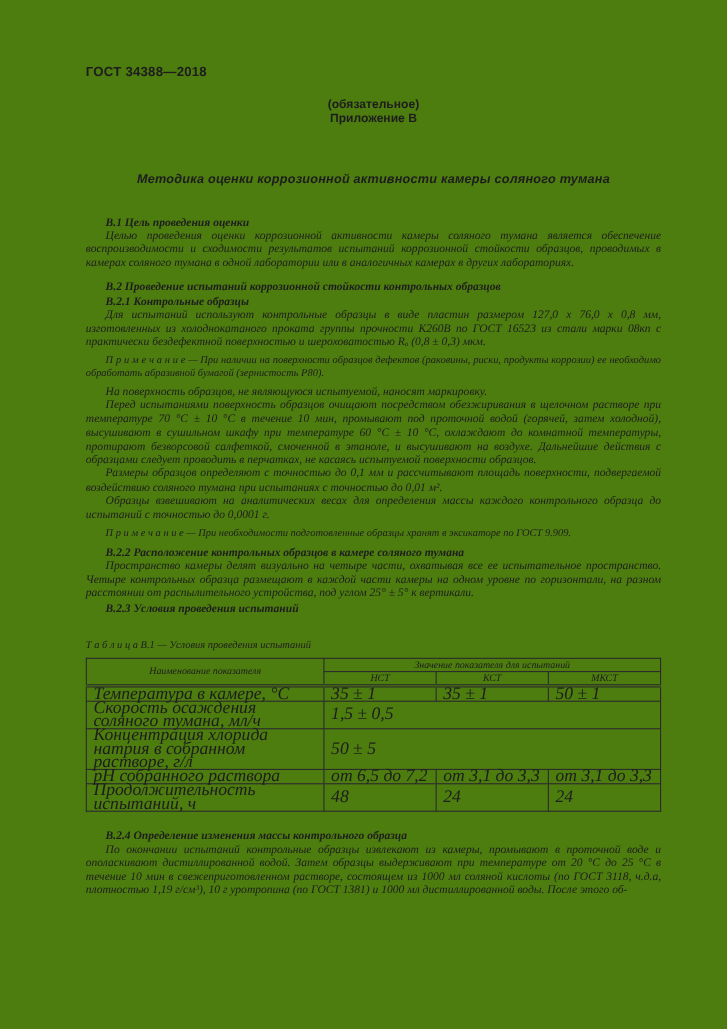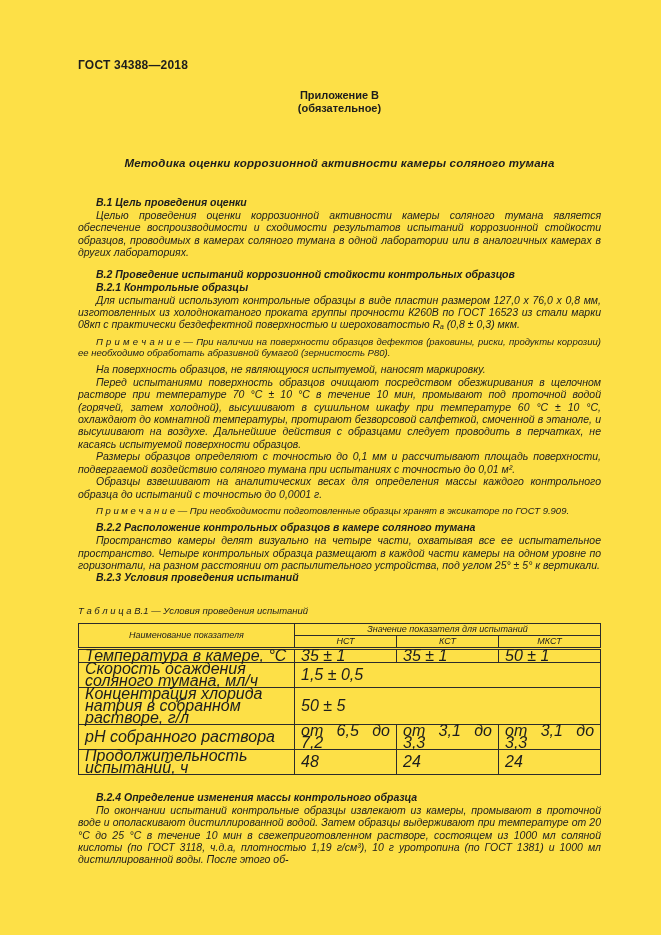--- a/index.html
+++ b/index.html
@@ -1,36 +1,36 @@
 <!DOCTYPE html>
 <html lang="ru"><head>
 <meta charset="utf-8">
 <style>
   html,body{margin:0;padding:0;background:#ffffff;}
   .page{
     position:relative;
     width:661px;height:935px;
     box-sizing:border-box;
     padding:58px 60px 0 78px;
-    background:#fde047;
+    background:#4d7c0f;
     color:#1d1d1d;
     font-family:"Liberation Sans", sans-serif;
   }
   .doc-number{
     font-size:12px;font-weight:bold;font-style:normal;letter-spacing:.2px;
   }
   .annex{
     text-align:center;margin-top:17px;
     font-size:11px;font-weight:bold;line-height:13px;
   }
   .doc-title{
     text-align:center;margin-top:42px;
     font-size:11.5px;font-weight:bold;font-style:italic;letter-spacing:.2px;
   }
-  .body-text{font-style:italic;font-size:10.5px;line-height:12.4px;text-align:justify;}
+  .body-text{font-style:italic;font-size:10.5px;line-height:12.4px;text-align:justify;font-family:Liberation Serif, serif;}
   .para{margin:0;text-indent:18px;}
   .sec-heading{
     font-weight:bold;font-style:italic;font-size:10.5px;line-height:13px;
     margin:0;text-indent:18px;
   }
   .mt-sec{margin-top:27px;}
   .mt-sub{margin-top:9px;}
   .note{
     font-size:9.5px;line-height:11.3px;margin:5px 0;text-indent:18px;
   }
@@ -53,22 +53,22 @@
   col.c-val{width:102px;}
 </style>
 </head>
 <body>
 
 <div class="page">
 
   <div class="doc-number">ГОСТ 34388—2018</div>
 
   <div class="annex">
+    <div>(обязательное)</div>
     <div>Приложение В</div>
-    <div>(обязательное)</div>
   </div>
 
   <div class="doc-title">Методика оценки коррозионной активности камеры соляного тумана</div>
 
   <div class="body-text">
 
     <p class="sec-heading mt-sec">В.1 Цель проведения оценки</p>
     <p class="para">Целью проведения оценки коррозионной активности камеры соляного тумана является обеспечение воспроизводимости и сходимости результатов испытаний коррозионной стойкости образцов, проводимых в камерах соляного тумана в одной лаборатории или в аналогичных камерах в других лабораториях.</p>
 
     <p class="sec-heading mt-sub">В.2 Проведение испытаний коррозионной стойкости контрольных образцов</p>

